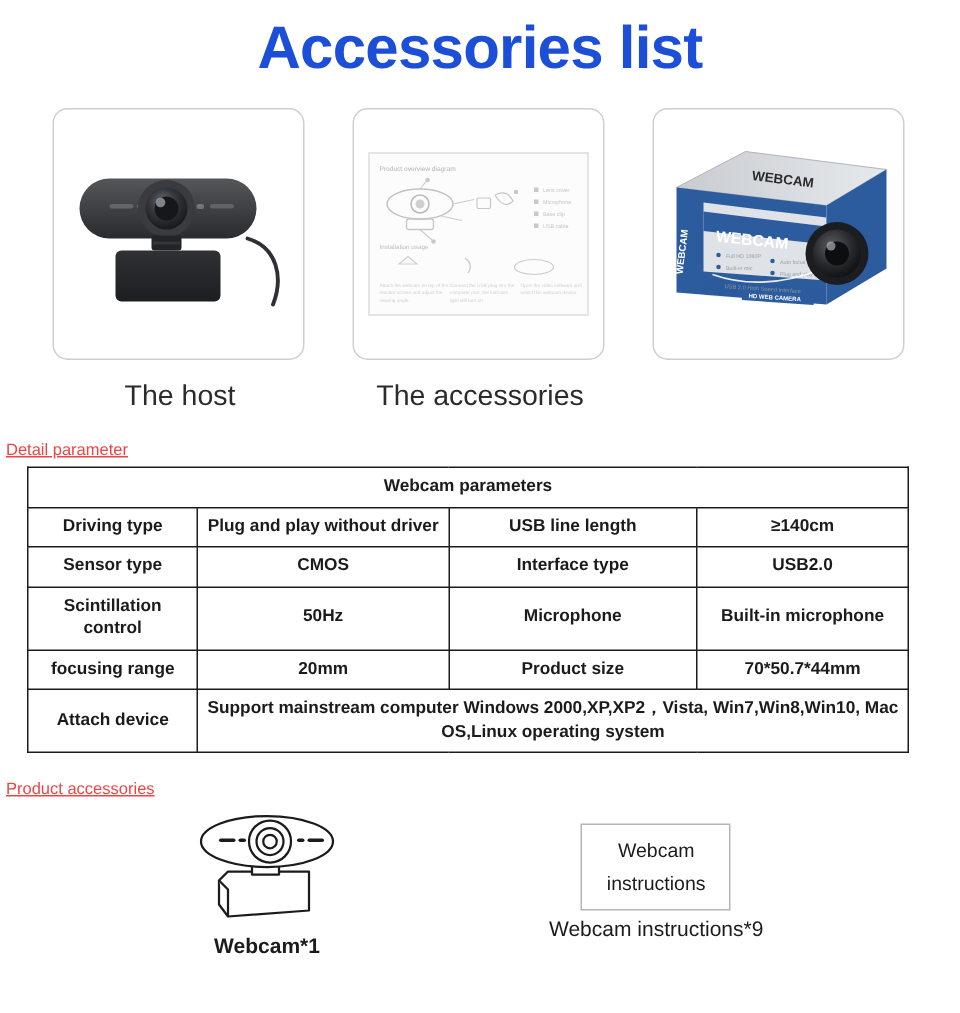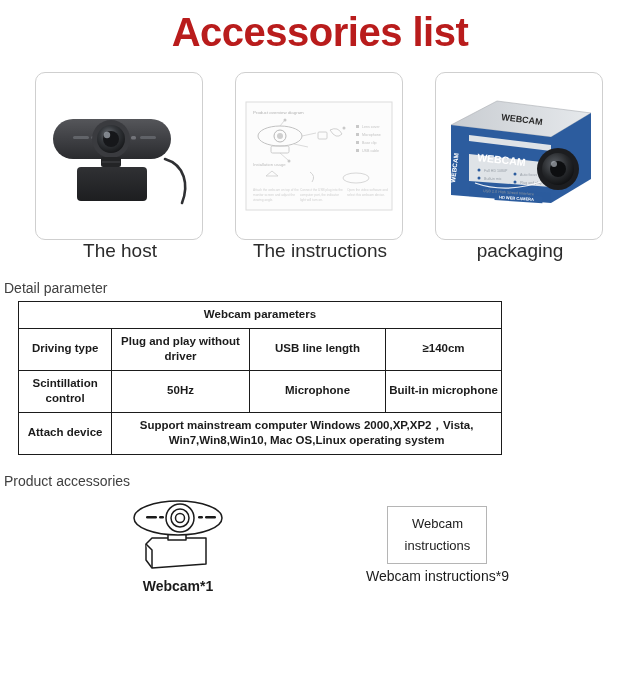--- a/index.html
+++ b/index.html
@@ -4,39 +4,39 @@
 <style>
   html,body{margin:0;padding:0;}
   body{
     width:640px;height:675px;background:#ffffff;
     font-family:"Liberation Sans",sans-serif;color:#231f20;
     overflow:hidden;position:relative;
   }
   
   .title{
     text-align:center;font-size:40px;font-weight:bold;
-    letter-spacing:-0.5px;color:#b91c1c;
+    letter-spacing:-0.5px;color:#1d4ed8;
     margin:0;padding:6px 0 2px 0;line-height:1.3;
   }
   
   .gallery{display:flex;justify-content:center;gap:30px;margin-top:12px;}
   .gal-cell{width:170px;}
   .gal-box{
     width:168px;height:168px;border:1px solid #cfcfcf;border-radius:10px;
     background:#fff;box-sizing:border-box;display:flex;align-items:center;justify-content:center;
     overflow:hidden;
   }
   .gal-cap{
-    text-align:center;font-size:19px;color:#2b2b2b;
-  }
-  
-  .sec-label{font-size:14px;color:#404040;margin:18px 0 5px 4px;}
+    text-align:center;font-size:19px;color:#2b2b2b;margin-top:14px;
+  }
+  
+  .sec-label{font-size:11px;color:#ef4444;margin:18px 0 5px 4px;text-decoration:underline;}
   
   table.params{
-    border-collapse:collapse;width:484px;margin:0 auto 0 18px;
+    border-collapse:collapse;width:588px;margin:0 auto 0 18px;
     table-layout:fixed;
   }
   table.params td{
     border:1px solid #1b1b1b;
     text-align:center;font-size:11.5px;color:#1b1b1b;
     padding:5px 3px;line-height:1.35;font-weight:600;
   }
   td.thead{font-weight:400;color:#3d3d3d;padding:6px 3px;font-size:11.5px;}
   td.support-val{text-align:left;padding-left:9px;font-weight:600;}
   .c1{width:19.3%;} .c2{width:28.5%;} .c3{width:28.2%;} .c4{width:24%;}
@@ -147,21 +147,21 @@
           <text x="9" y="96">monitor screen and adjust the</text>
           <text x="9" y="101">viewing angle.</text>
           <text x="56" y="91">Connect the USB plug into the</text>
           <text x="56" y="96">computer port, the indicator</text>
           <text x="56" y="101">light will turn on.</text>
           <text x="103" y="91">Open the video software and</text>
           <text x="103" y="96">select this webcam device.</text>
         </g>
       </svg>
     </div>
-    <div class="gal-cap">The instructions</div>
+    <div class="gal-cap">The accessories</div>
   </div>
 
   <div class="gal-cell">
     <div class="gal-box">
       <svg width="160" height="130" viewBox="0 0 160 130">
         <defs>
           <linearGradient id="topG" x1="0" y1="0" x2="1" y2="0">
             <stop offset="0%" stop-color="#c8ccd1"></stop>
             <stop offset="100%" stop-color="#e6e9ec"></stop>
           </linearGradient>
@@ -205,21 +205,20 @@
         <text x="60" y="107.5" font-size="4" fill="#ffffff" font-weight="bold" font-family="Liberation Sans, sans-serif" transform="rotate(4 60 107.5)">HD WEB CAMERA</text>
 
         <polygon points="112,46 152,22 152,88 112,112" fill="#2c5c9e"></polygon>
 
         <circle cx="119" cy="78" r="21" fill="#1c1d20"></circle>
         <circle cx="119" cy="78" r="16" fill="url(#lens2)"></circle>
         <circle cx="119" cy="78" r="8" fill="#0d0e10"></circle>
         <circle cx="115" cy="73" r="3" fill="#b9bfc6" opacity="0.65"></circle>
       </svg>
     </div>
-    <div class="gal-cap">packaging</div>
   </div>
 </div>
 
 <div class="sec-label">Detail parameter</div>
 
 <table class="params">
   <colgroup>
       <col class="c1">
       <col class="c2">
       <col class="c3">
@@ -229,24 +228,36 @@
     <tr>
       <td class="thead" colspan="4">Webcam parameters</td>
     </tr>
     <tr>
       <td>Driving type</td>
       <td>Plug and play without driver</td>
       <td>USB line length</td>
       <td>≥140cm</td>
     </tr>
     <tr>
+      <td>Sensor type</td>
+      <td>CMOS</td>
+      <td>Interface type</td>
+      <td>USB2.0</td>
+    </tr>
+    <tr>
       <td>Scintillation control</td>
       <td>50Hz</td>
       <td>Microphone</td>
       <td>Built-in microphone</td>
+    </tr>
+    <tr>
+      <td>focusing range</td>
+      <td>20mm</td>
+      <td>Product size</td>
+      <td>70*50.7*44mm</td>
     </tr>
     <tr>
       <td>Attach device</td>
       <td class="support-val" colspan="3">Support mainstream computer Windows 2000,XP,XP2，Vista, Win7,Win8,Win10, Mac OS,Linux operating system</td>
     </tr>
   </tbody>
 </table>
 
 <div class="sec-label">Product accessories</div>
 

